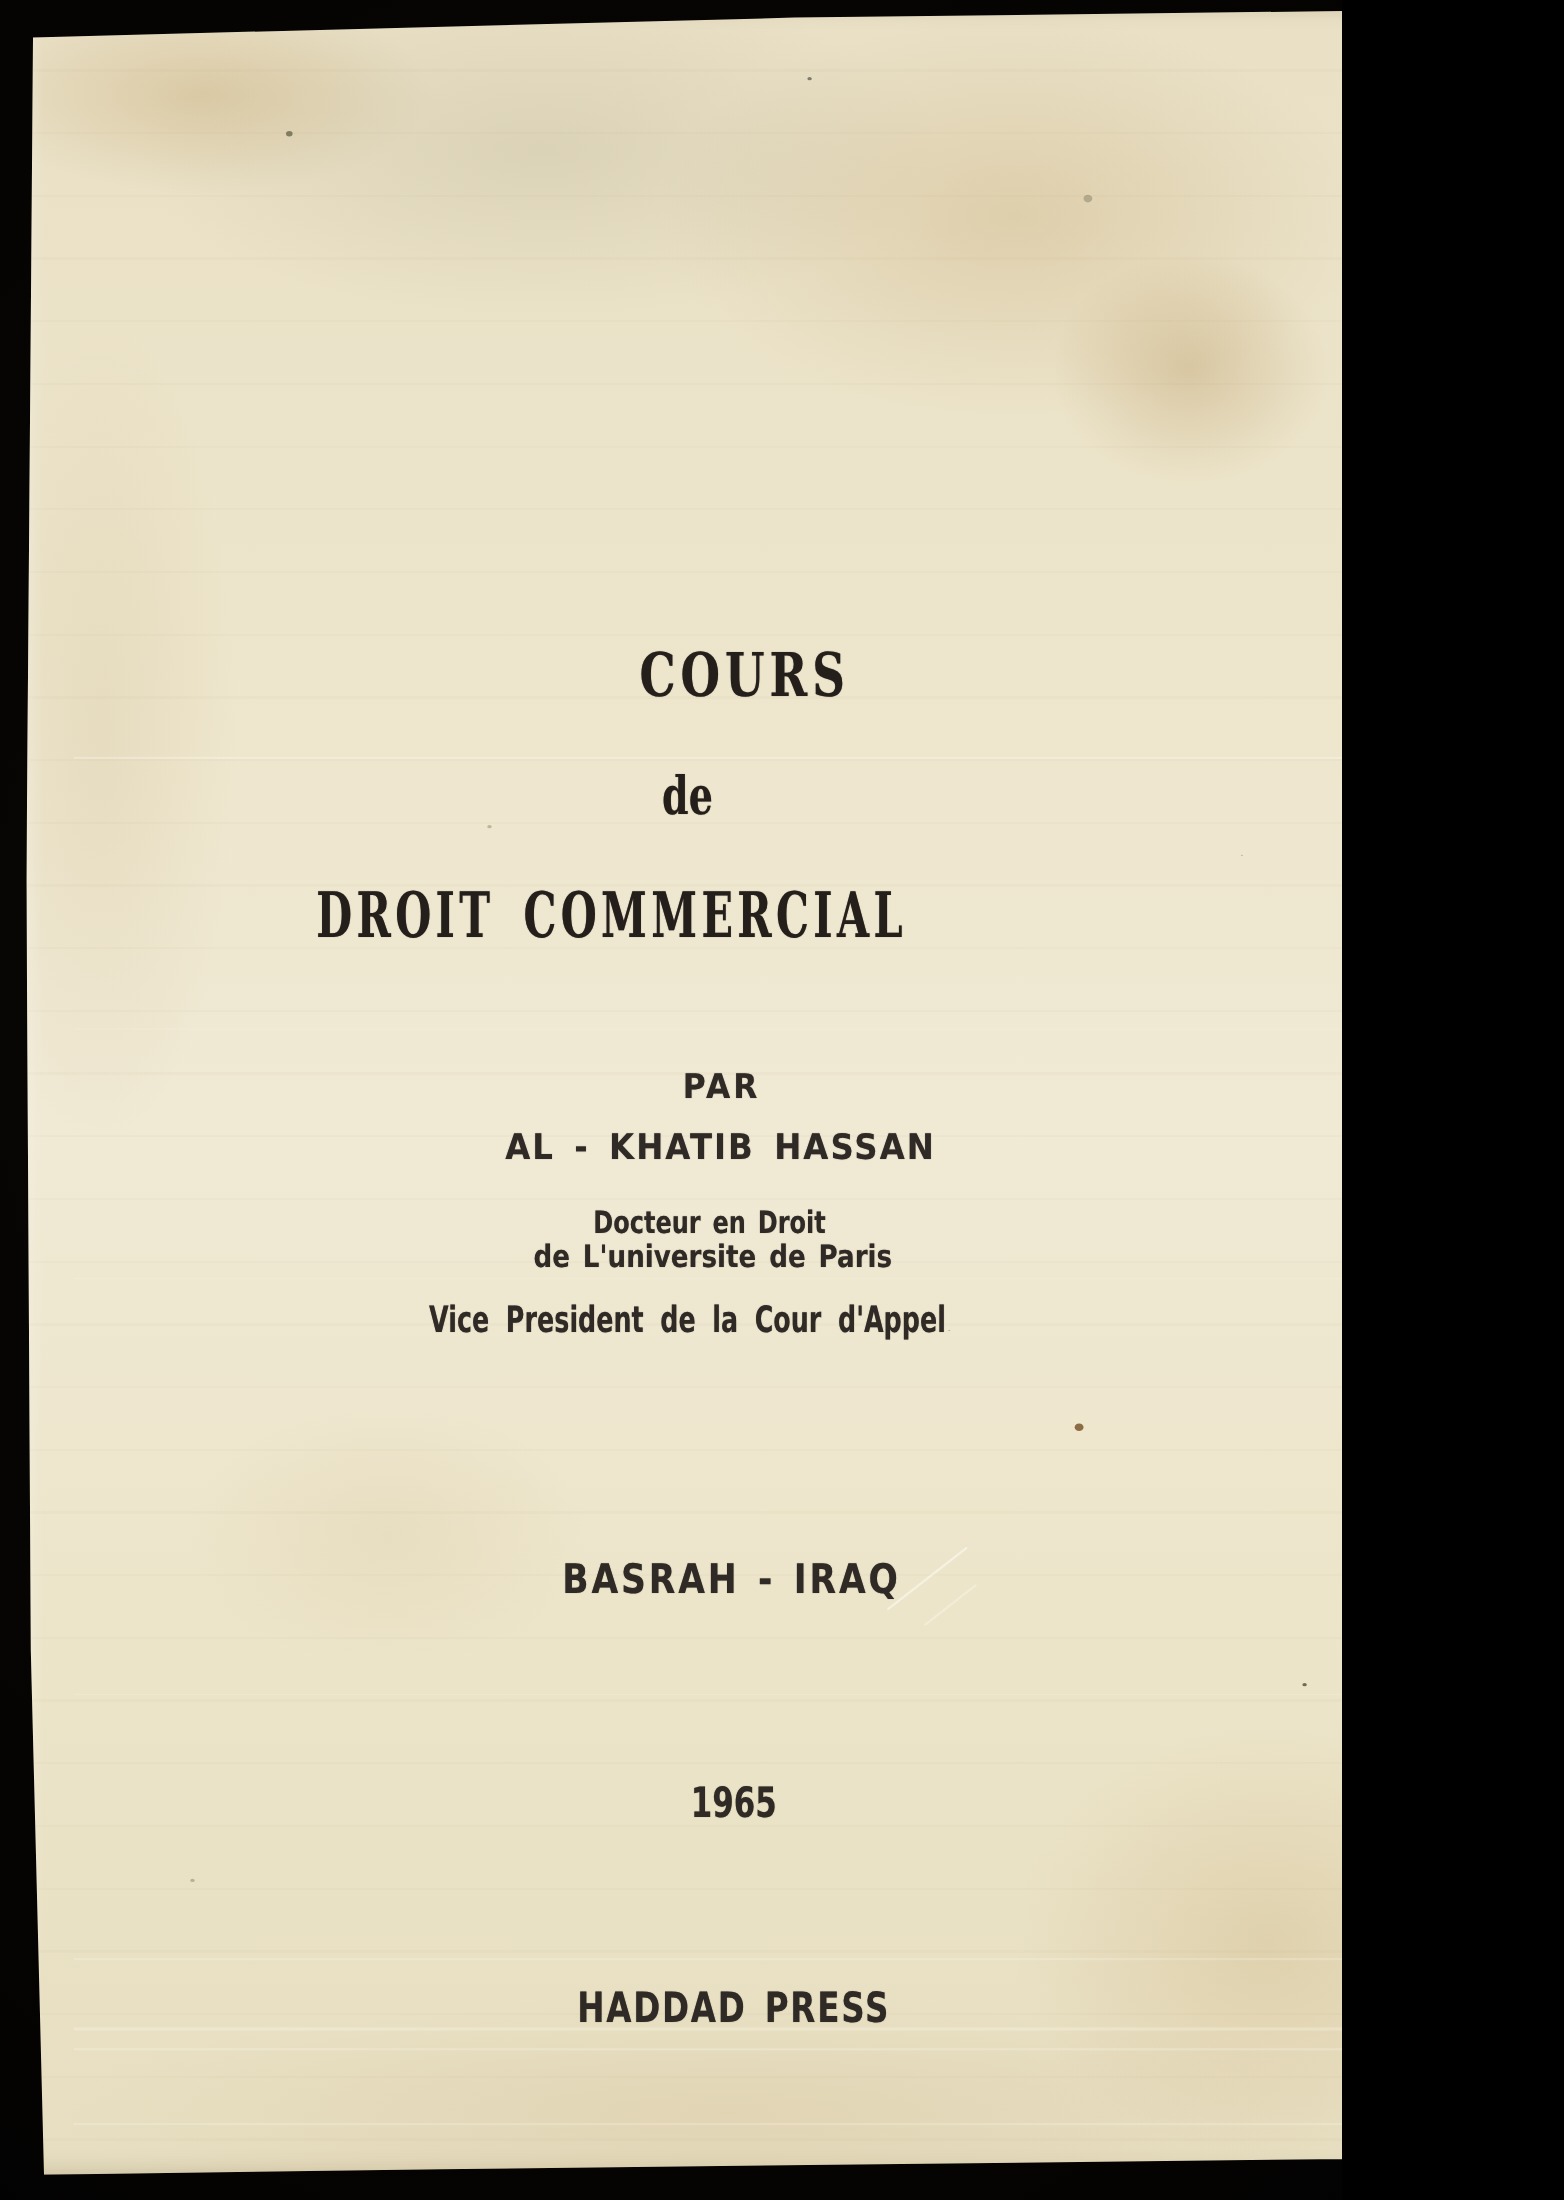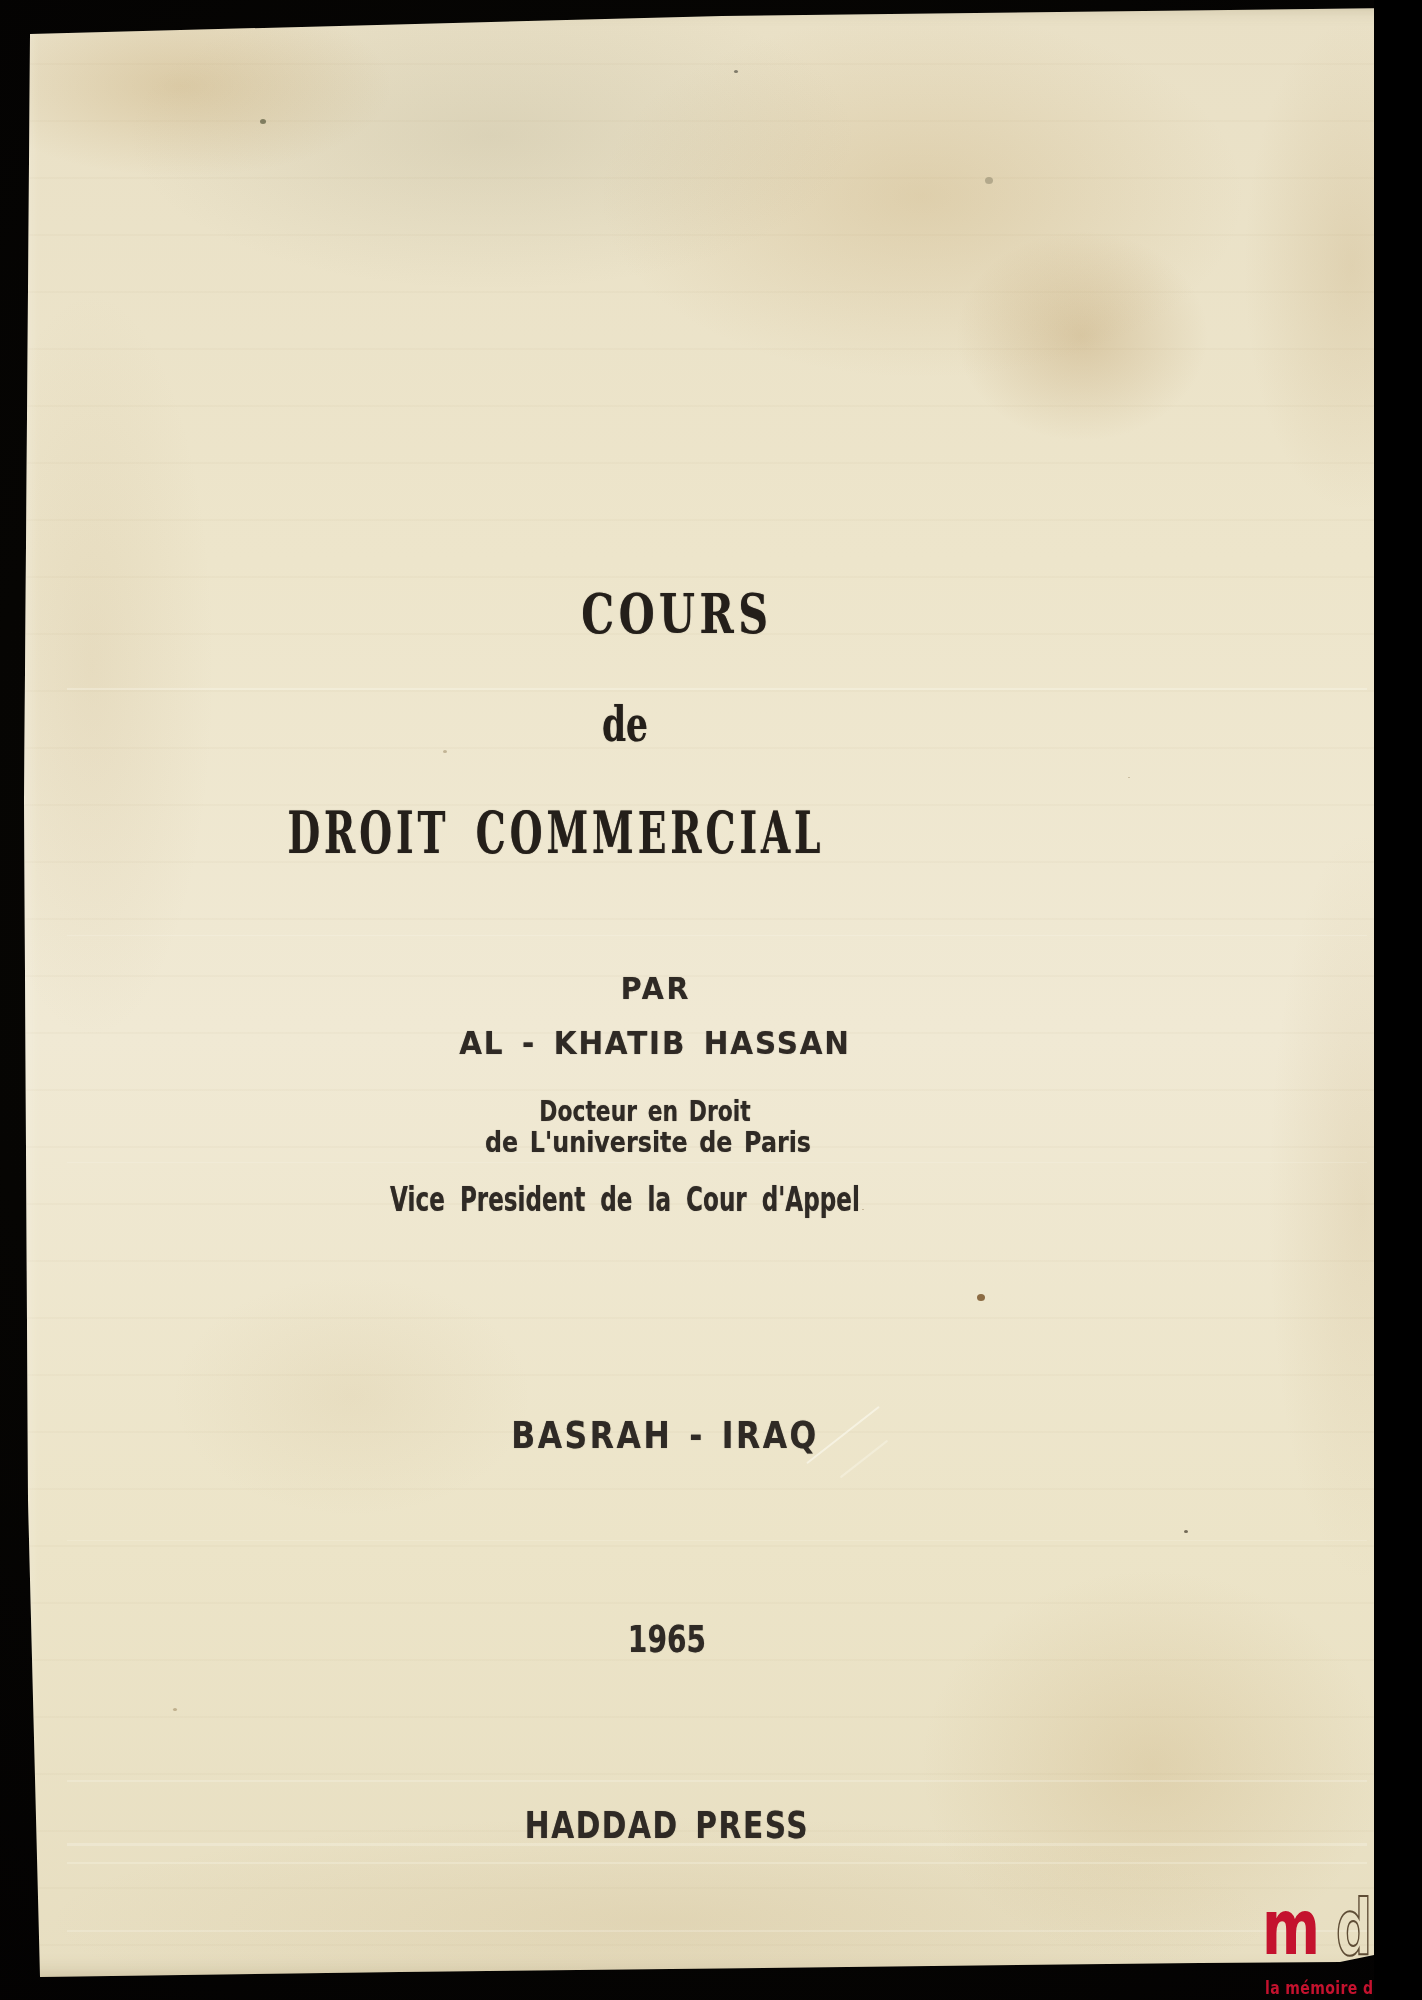--- a/index.html
+++ b/index.html
@@ -1,20 +1,19 @@
 <!DOCTYPE html>
 <html><head>
 <meta charset="utf-8">
 <style>
   html,body{margin:0;padding:0;background:#000;}
   .stage{
-    position:relative;width:1342px;height:2000px;overflow:hidden;
+    position:relative;width:1220px;height:2000px;overflow:hidden;
     background:radial-gradient(ellipse 1200px 1400px at 50% 45%, #0b0906 0%, #060503 60%, #030202 100%);
     font-family:"DejaVu Sans","Liberation Sans",sans-serif;
-    padding-left:32px;
   }
   
   .paper{
     position:absolute;left:22px;top:6px;width:1375px;height:1975px;
     background:
       radial-gradient(ellipse 300px 130px at 160px 80px,  rgba(184,149,88,.30), transparent 70%),
       radial-gradient(ellipse 520px 220px at 470px 130px, rgba(150,143,112,.18), transparent 70%),
       radial-gradient(ellipse 460px 260px at 900px 190px, rgba(186,152,92,.26), transparent 70%),
       radial-gradient(ellipse 180px 150px at 1060px 330px,rgba(168,128,66,.28), transparent 70%),
       radial-gradient(ellipse 150px 340px at 1330px 260px,rgba(182,150,94,.22), transparent 72%),

